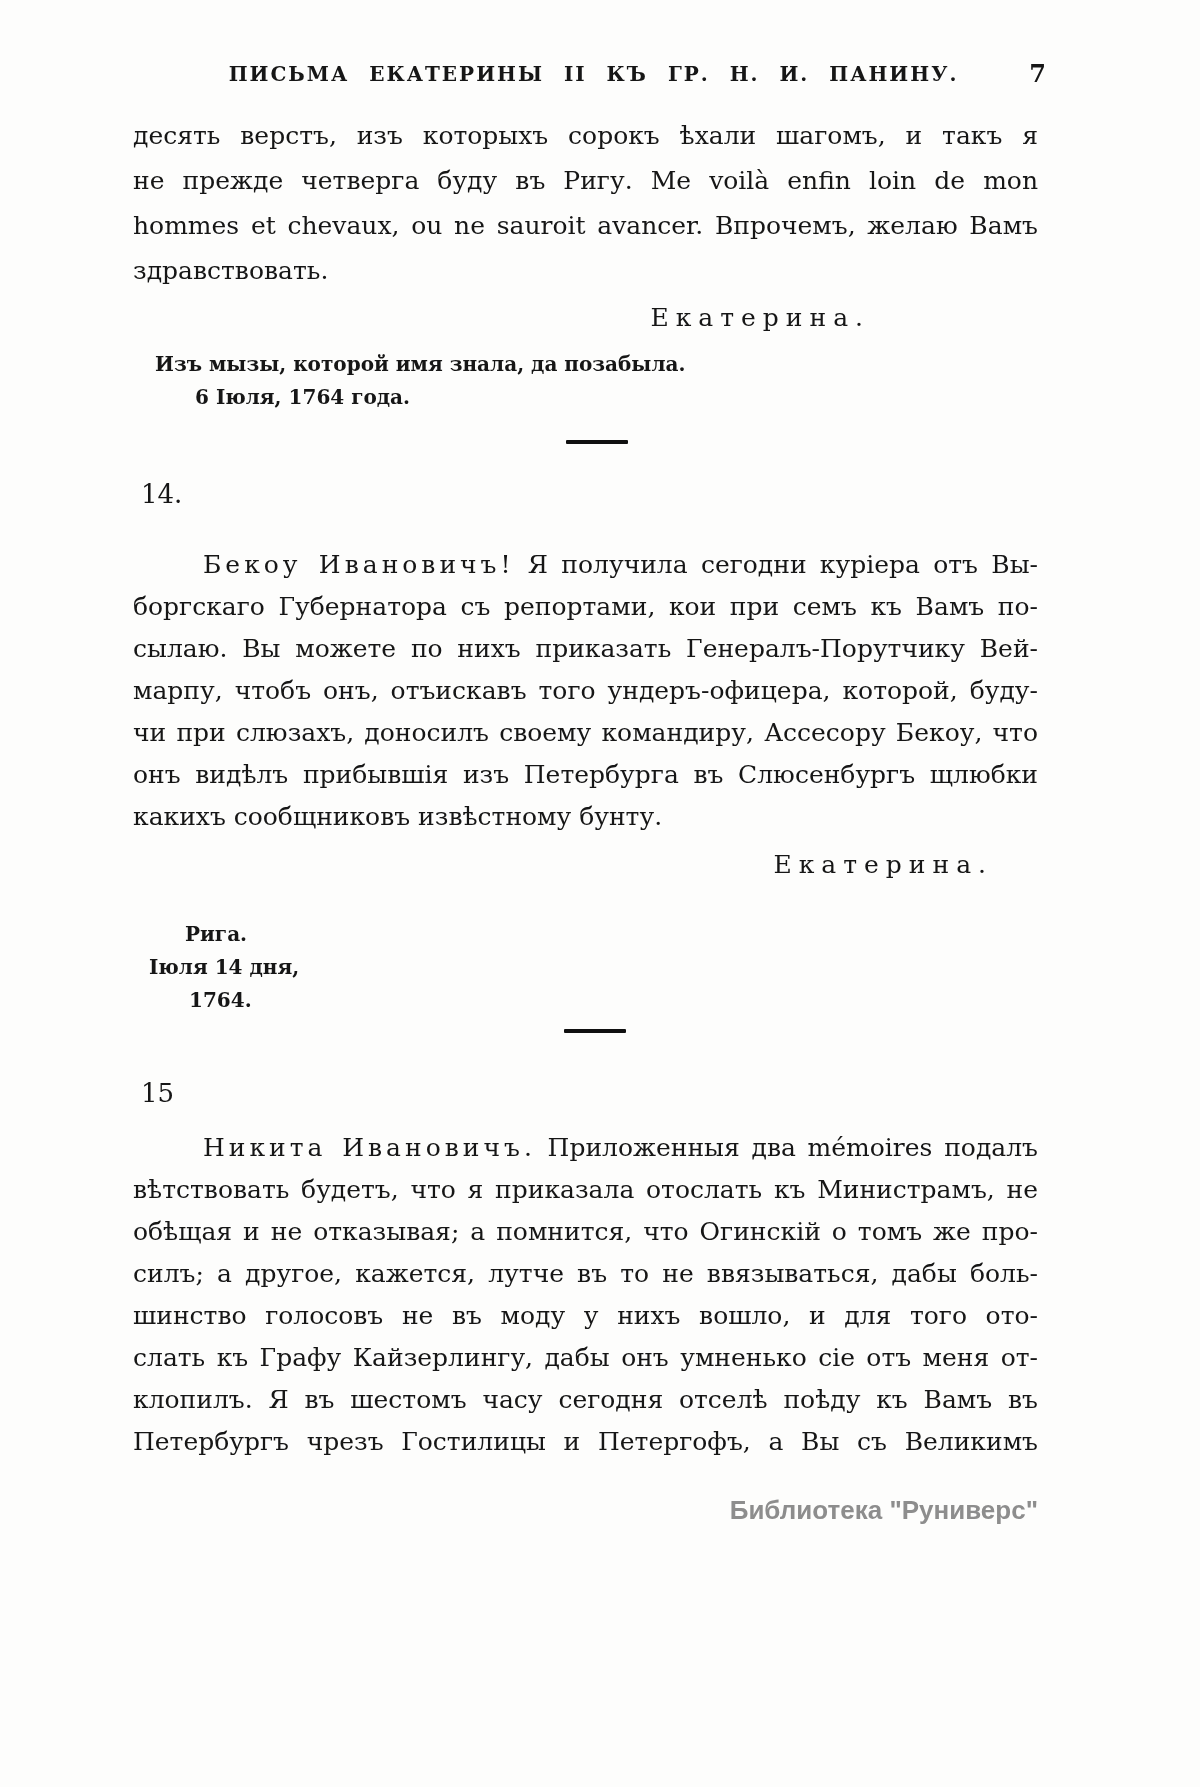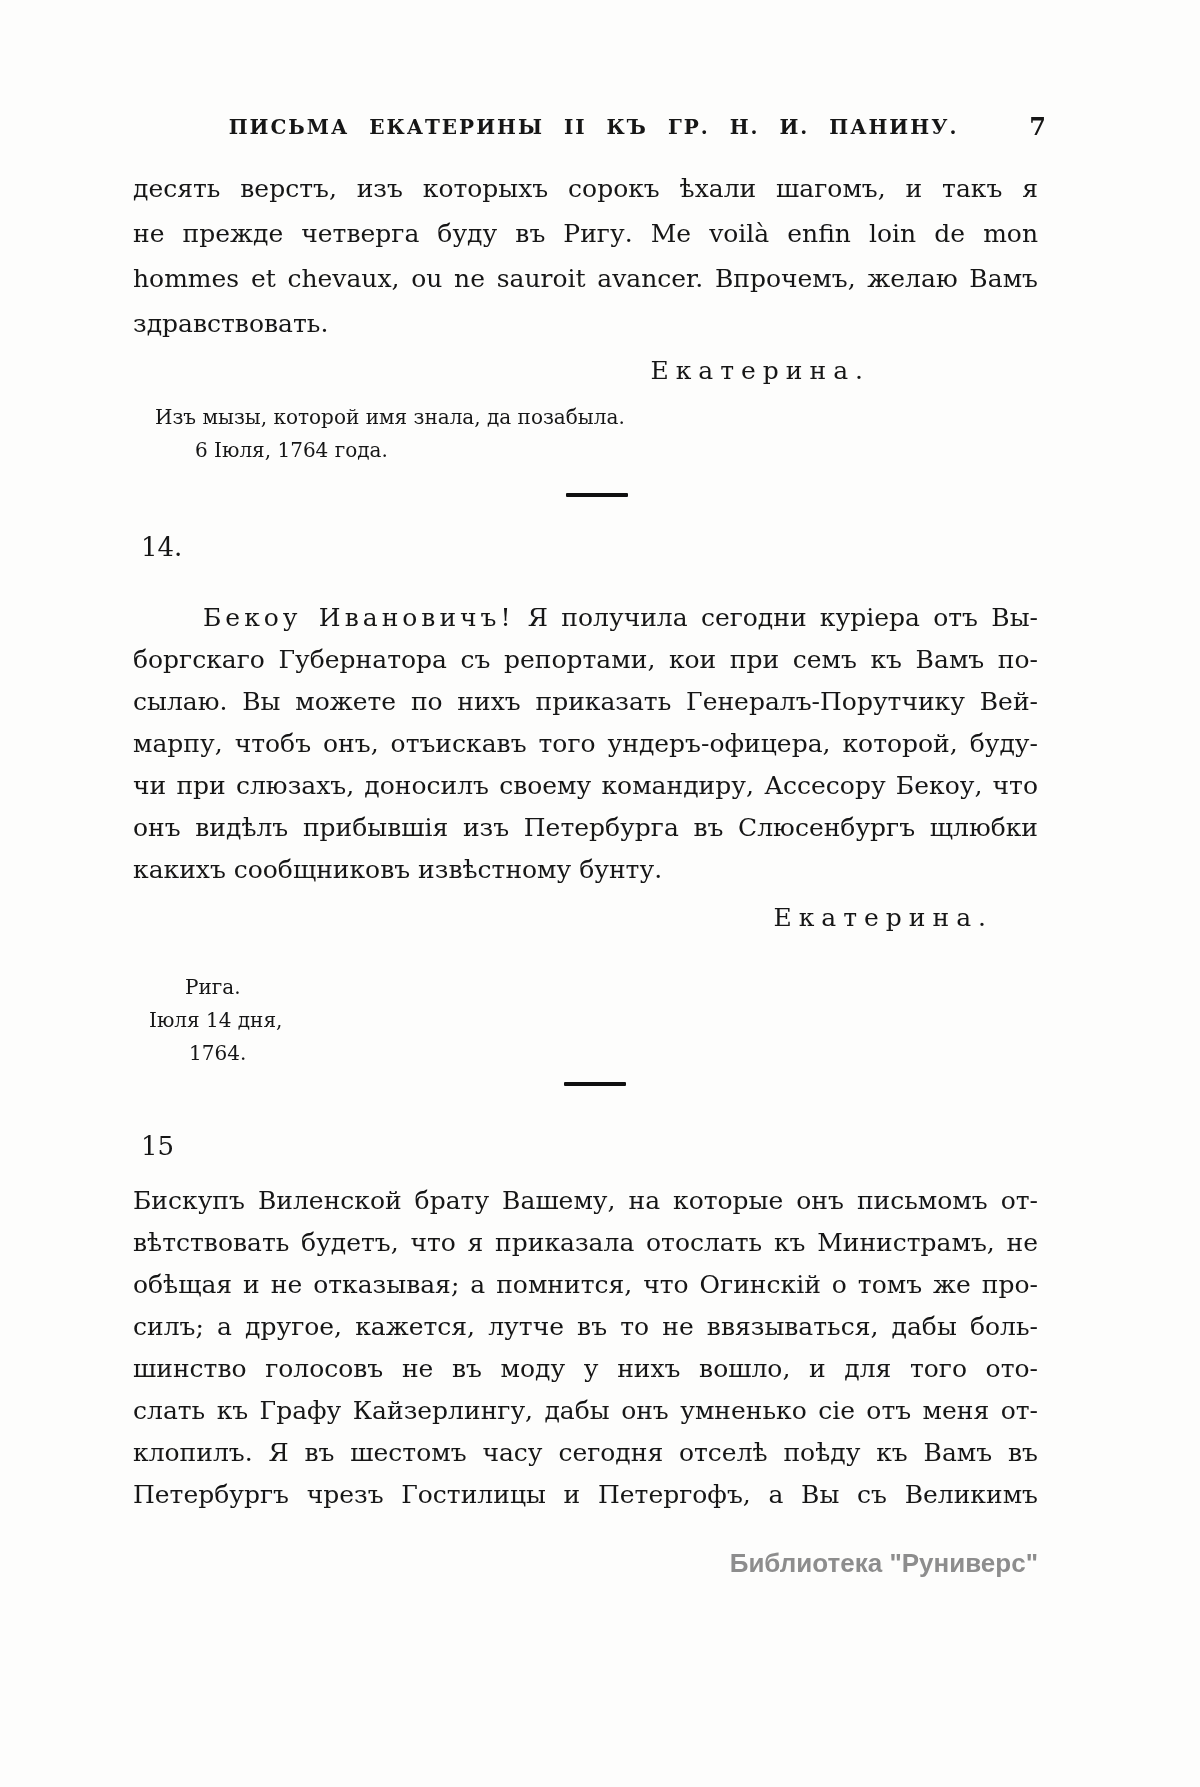--- a/index.html
+++ b/index.html
@@ -7,21 +7,21 @@
     width:1200px;height:1787px;
     background:#fdfdfc;
     overflow:hidden;
     font-family:"DejaVu Serif", serif;
     color:#161616;
   }
   .page{
     position:relative;
     width:905px;
     margin-left:133px;
-    padding-top:112px;
+    padding-top:59px;
   }
   
   .pagehead{
     position:relative;
     height:30px;
     line-height:30px;
   }
   .running-title{
     text-align:center;
     font-size:20px;
@@ -47,21 +47,21 @@
   
   .signature{
     font-size:25px;
     line-height:45px;
     letter-spacing:7px;
     text-align:right;
   }
   .letter-13 .signature{margin-top:2px;margin-right:168px;}
   .letter-14 .signature{margin-top:4px;margin-right:45px;}
   
-  .dateline{font-size:20px;line-height:33px;}
+  .dateline{font-size:20px;line-height:33px;font-weight:bold;}
   .letter-13 .dateline{margin-top:8px;}
   .letter-13 .dateline .dline:nth-child(1){margin-left:22px;}
   .letter-13 .dateline .dline:nth-child(2){margin-left:62px;}
   .letter-14 .dateline{margin-top:0;}
   .letter-14 .dateline .dline:nth-child(1){margin-left:52px;margin-top:31px;}
   .letter-14 .dateline .dline:nth-child(2){margin-left:16px;}
   .letter-14 .dateline .dline:nth-child(3){margin-left:56px;}
   
   .letter-number{
     text-align:left;
@@ -140,21 +140,21 @@
         <div class="dline">Іюля 14 дня,</div>
         <div class="dline">1764.</div>
       </div>
   </section>
 
   <div class="divider divider-2"></div>
 
   <section class="letter letter-15">
     <div class="letter-number">15</div>
     <div class="body-lines lh42">
-        <div class="tline just">Бискупъ Виленской брату Вашему, на которые онъ письмомъ от-</div>
+        <div class="tline just ind"><span class="spaced">Никита Ивановичъ.</span> Приложенныя два mémoires подалъ</div>
         <div class="tline just">вѣтствовать будетъ, что я приказала отослать къ Министрамъ, не</div>
         <div class="tline just">обѣщая и не отказывая; а помнится, что Огинскій о томъ же про-</div>
         <div class="tline just">силъ; а другое, кажется, лутче въ то не ввязываться, дабы боль-</div>
         <div class="tline just">шинство голосовъ не въ моду у нихъ вошло, и для того ото-</div>
         <div class="tline just">слать къ Графу Кайзерлингу, дабы онъ умненько сіе отъ меня от-</div>
         <div class="tline just">клопилъ. Я въ шестомъ часу сегодня отселѣ поѣду къ Вамъ въ</div>
         <div class="tline just">Петербургъ чрезъ Гостилицы и Петергофъ, а Вы съ Великимъ</div>
       </div>
   </section>
 

